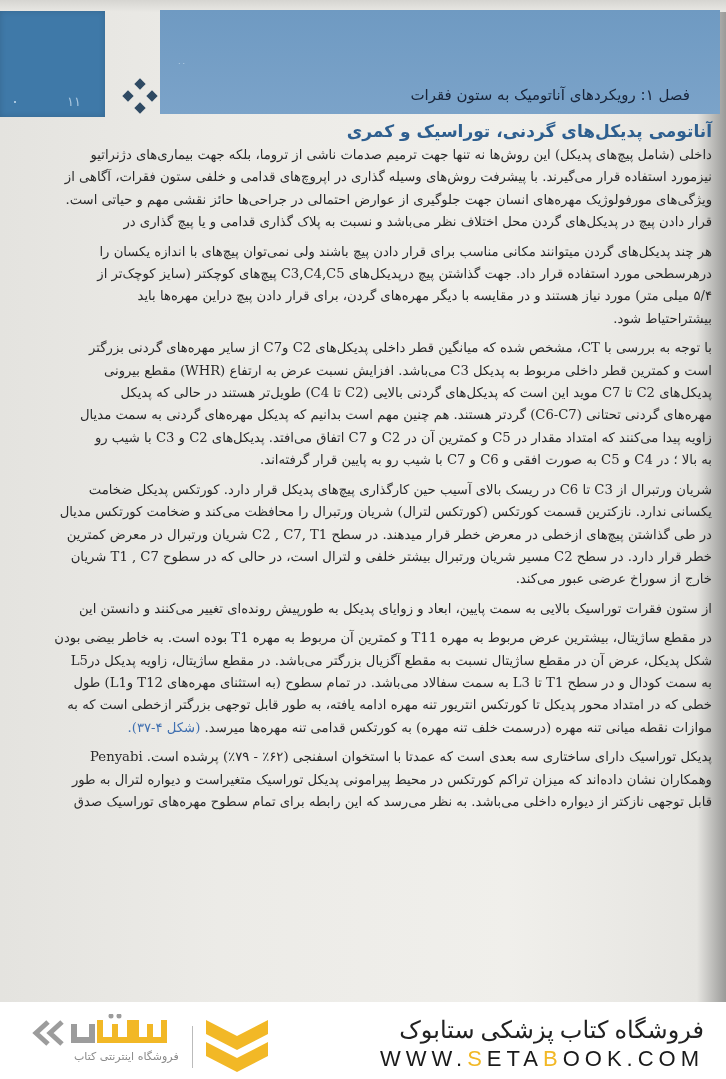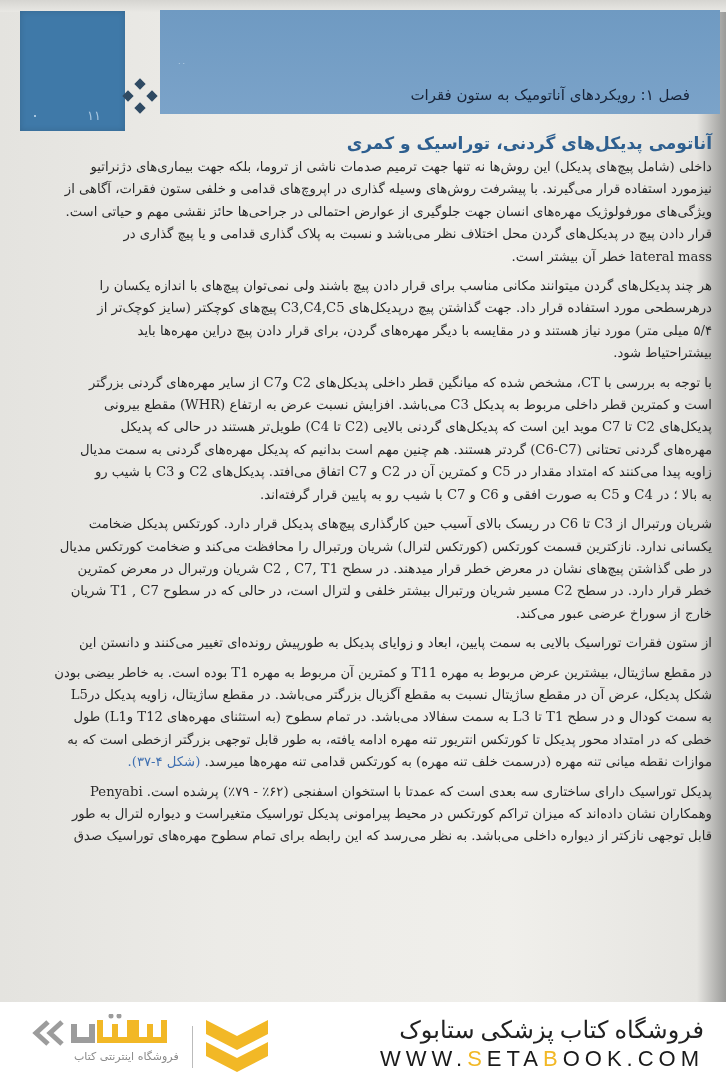--- a/index.html
+++ b/index.html
@@ -12,21 +12,21 @@
   .page {
     position: absolute; left: 0; top: 0; width: 726px; height: 1002px;
     background: linear-gradient(90deg, #e4e3df 0%, #ecebe7 30%, #f0efeb 70%, #e6e5e1 96%, #9a9a98 100%);
     overflow: hidden;
   }
   .page-topstrip {
     position: absolute; left: 0; top: 0; width: 726px; height: 12px;
     background: linear-gradient(180deg, #d6d5d1, #e9e8e4);
   }
   .page-number-box {
-    position: absolute; left: 20px; top: 11px; width: 105px; height: 120px;
+    position: absolute; left: 0; top: 11px; width: 105px; height: 106px;
     background: #3f79a8;
     box-shadow: inset 0 0 6px rgba(0,0,0,0.15);
   }
   .page-number {
     position: absolute; right: 24px; bottom: 8px;
     color: #a8c6df; font-size: 13px; font-family: "DejaVu Serif", serif;
   }
   .page-number-dot {
     position: absolute; left: 14px; bottom: 14px; width: 2px; height: 2px; background: #a8c6df;
   }
@@ -47,21 +47,21 @@
   .diamond-ornament span {
     position: absolute; width: 8px; height: 8px; background: #2f4a63; transform: rotate(45deg);
   }
   .text-area {
     position: absolute; left: 22px; top: 118px; width: 690px;
     direction: rtl; text-align: justify;
     color: #2a2a2a; font-family: "DejaVu Serif", serif; font-size: 13.2px; line-height: 22.4px;
   }
   .section-heading {
     color: #2e5f8f; font-family: "DejaVu Sans", sans-serif; font-weight: bold;
-    font-size: 17px; line-height: 26px; margin: 12px 0 0 0; text-align: right;
+    font-size: 17px; line-height: 26px; margin: 0 0 0 0; text-align: right;
   }
   .para { margin: 0 0 7px 0; text-align-last: right; }
   .para .line { display: block; }
   .fig-ref { color: #3f6fb0; }
   .footer {
     position: absolute; left: 0; top: 1002px; width: 726px; height: 77px; background: #ffffff;
   }
   .logo {
     position: absolute; left: 30px; top: 12px; width: 240px; height: 56px;
   }
@@ -105,21 +105,20 @@
   </div>
 
   <div class="text-area">
     <div class="section-heading">آناتومی پدیکل‌های گردنی، توراسیک و کمری</div>
 
     <div class="para">
       <span class="line">داخلی (شامل پیچ‌های پدیکل) این روش‌ها نه تنها جهت ترمیم صدمات ناشی از تروما، بلکه جهت بیماری‌های دژنراتیو</span>
       <span class="line">نیزمورد استفاده قرار می‌گیرند. با پیشرفت روش‌های وسیله گذاری در اپروچ‌های قدامی و خلفی ستون فقرات، آگاهی از</span>
       <span class="line">ویژگی‌های مورفولوژیک مهره‌های انسان جهت جلوگیری از عوارض احتمالی در جراحی‌ها حائز نقشی مهم و حیاتی است.</span>
       <span class="line">قرار دادن پیچ در پدیکل‌های گردن محل اختلاف نظر می‌باشد و نسبت به پلاک گذاری قدامی و یا پیچ گذاری در</span>
-      <span class="line">lateral mass خطر آن بیشتر است.</span>
     </div>
 
     <div class="para">
       <span class="line">هر چند پدیکل‌های گردن میتوانند مکانی مناسب برای قرار دادن پیچ باشند  ولی نمی‌توان پیچ‌های با اندازه یکسان را</span>
       <span class="line">درهرسطحی مورد استفاده قرار داد. جهت گذاشتن پیچ درپدیکل‌های C3,C4,C5 پیچ‌های کوچکتر (سایز کوچک‌تر از</span>
       <span class="line">۵/۴ میلی متر) مورد نیاز هستند و در مقایسه با دیگر مهره‌های گردن، برای قرار دادن پیچ دراین مهره‌ها باید</span>
       <span class="line">بیشتراحتیاط شود.</span>
     </div>
 
     <div class="para">
@@ -127,21 +126,21 @@
       <span class="line">است و کمترین قطر داخلی مربوط به پدیکل C3 می‌باشد. افزایش نسبت عرض به ارتفاع (WHR) مقطع بیرونی</span>
       <span class="line">پدیکل‌های C2 تا C7 موید این است که پدیکل‌های گردنی بالایی (C2 تا C4) طویل‌تر هستند در حالی که پدیکل</span>
       <span class="line">مهره‌های گردنی تحتانی (C6-C7) گردتر هستند. هم چنین مهم است بدانیم که پدیکل مهره‌های گردنی به سمت مدیال</span>
       <span class="line">زاویه پیدا می‌کنند که امتداد مقدار در C5 و کمترین آن در C2 و C7 اتفاق می‌افتد. پدیکل‌های C2 و C3 با شیب رو</span>
       <span class="line">به بالا ؛ در C4 و C5 به صورت افقی و C6 و C7 با شیب رو به پایین قرار گرفته‌اند.</span>
     </div>
 
     <div class="para">
       <span class="line">شریان ورتبرال از C3 تا C6 در ریسک بالای آسیب حین کارگذاری پیچ‌های پدیکل قرار دارد. کورتکس پدیکل ضخامت</span>
       <span class="line">یکسانی ندارد. نازکترین قسمت کورتکس (کورتکس لترال) شریان ورتبرال را محافظت می‌کند و ضخامت کورتکس مدیال</span>
-      <span class="line">در طی گذاشتن پیچ‌های نشان در معرض خطر قرار میدهند. در سطح C2 , C7, T1 شریان ورتبرال در معرض کمترین</span>
+      <span class="line">در طی گذاشتن پیچ‌های ازخطی در معرض خطر قرار میدهند. در سطح C2 , C7, T1 شریان ورتبرال در معرض کمترین</span>
       <span class="line">خطر قرار دارد. در سطح C2 مسیر شریان ورتبرال بیشتر خلفی و لترال است، در حالی که در سطوح T1 , C7 شریان</span>
       <span class="line">خارج از سوراخ عرضی عبور می‌کند.</span>
     </div>
 
     <div class="para">
       <span class="line">از ستون فقرات توراسیک بالایی به سمت پایین، ابعاد و زوایای پدیکل به طورپیش رونده‌ای تغییر می‌کنند و دانستن این</span>
     </div>
 
 
     <div class="para">

